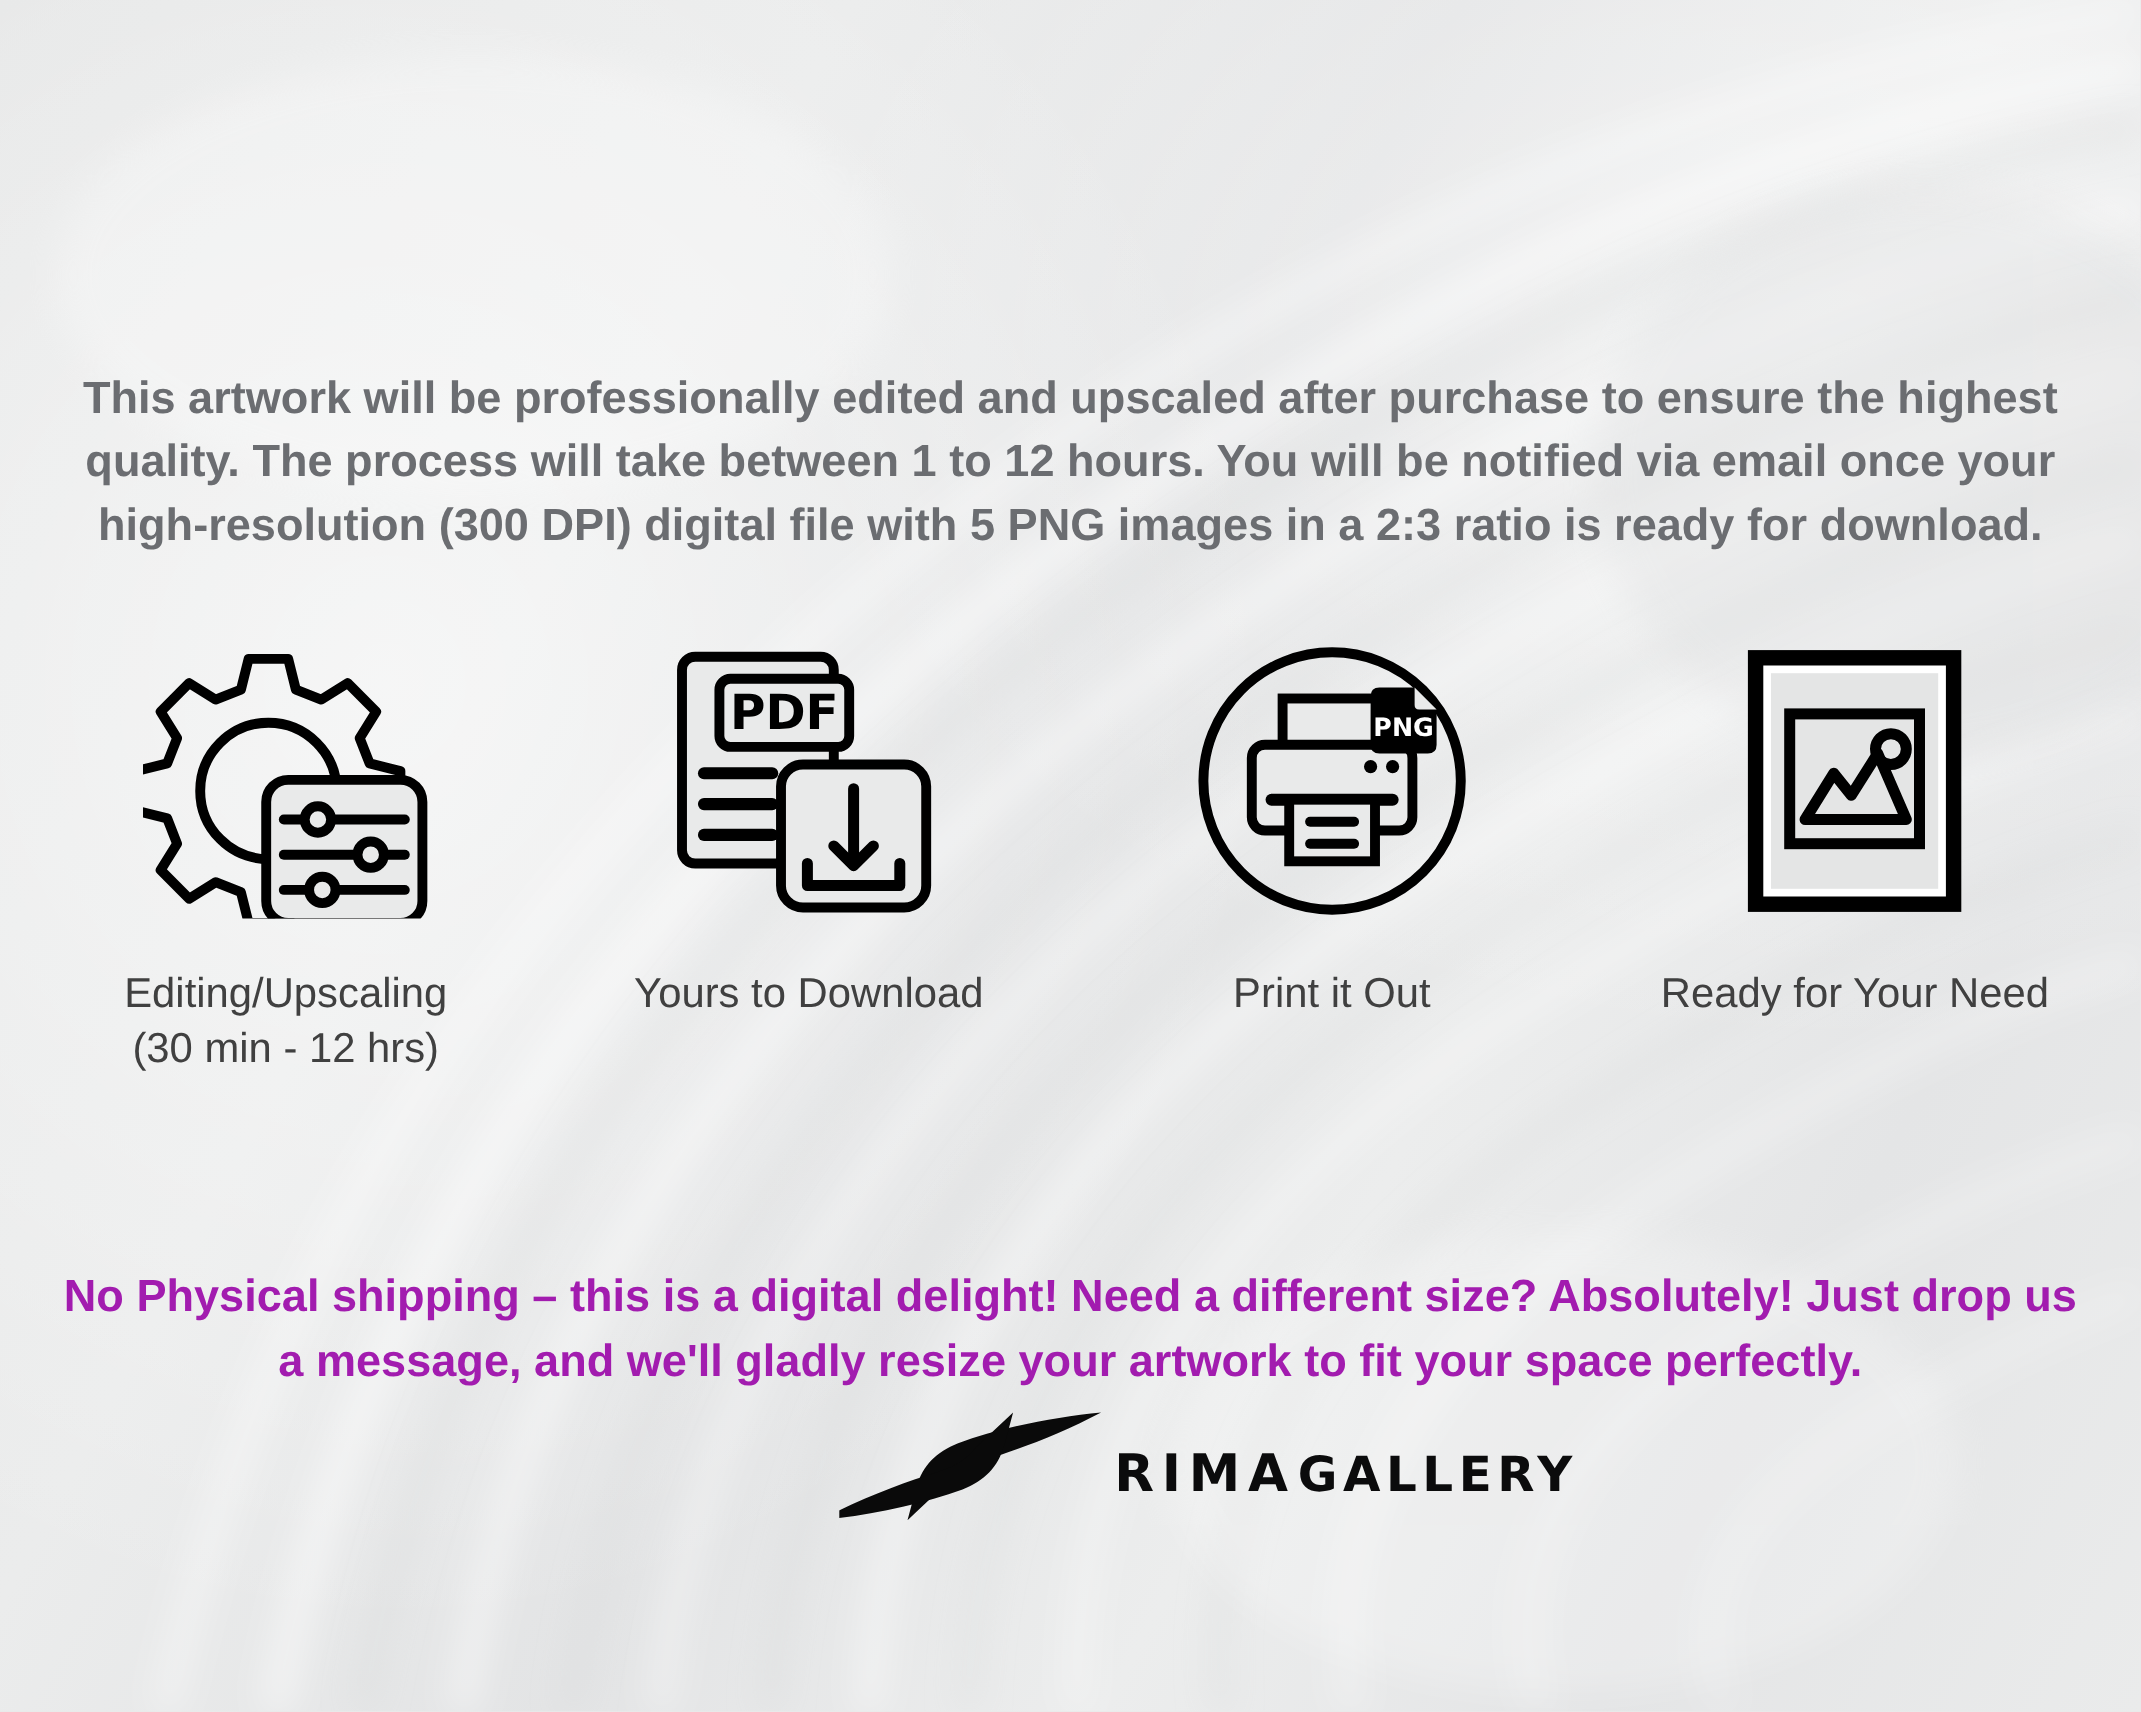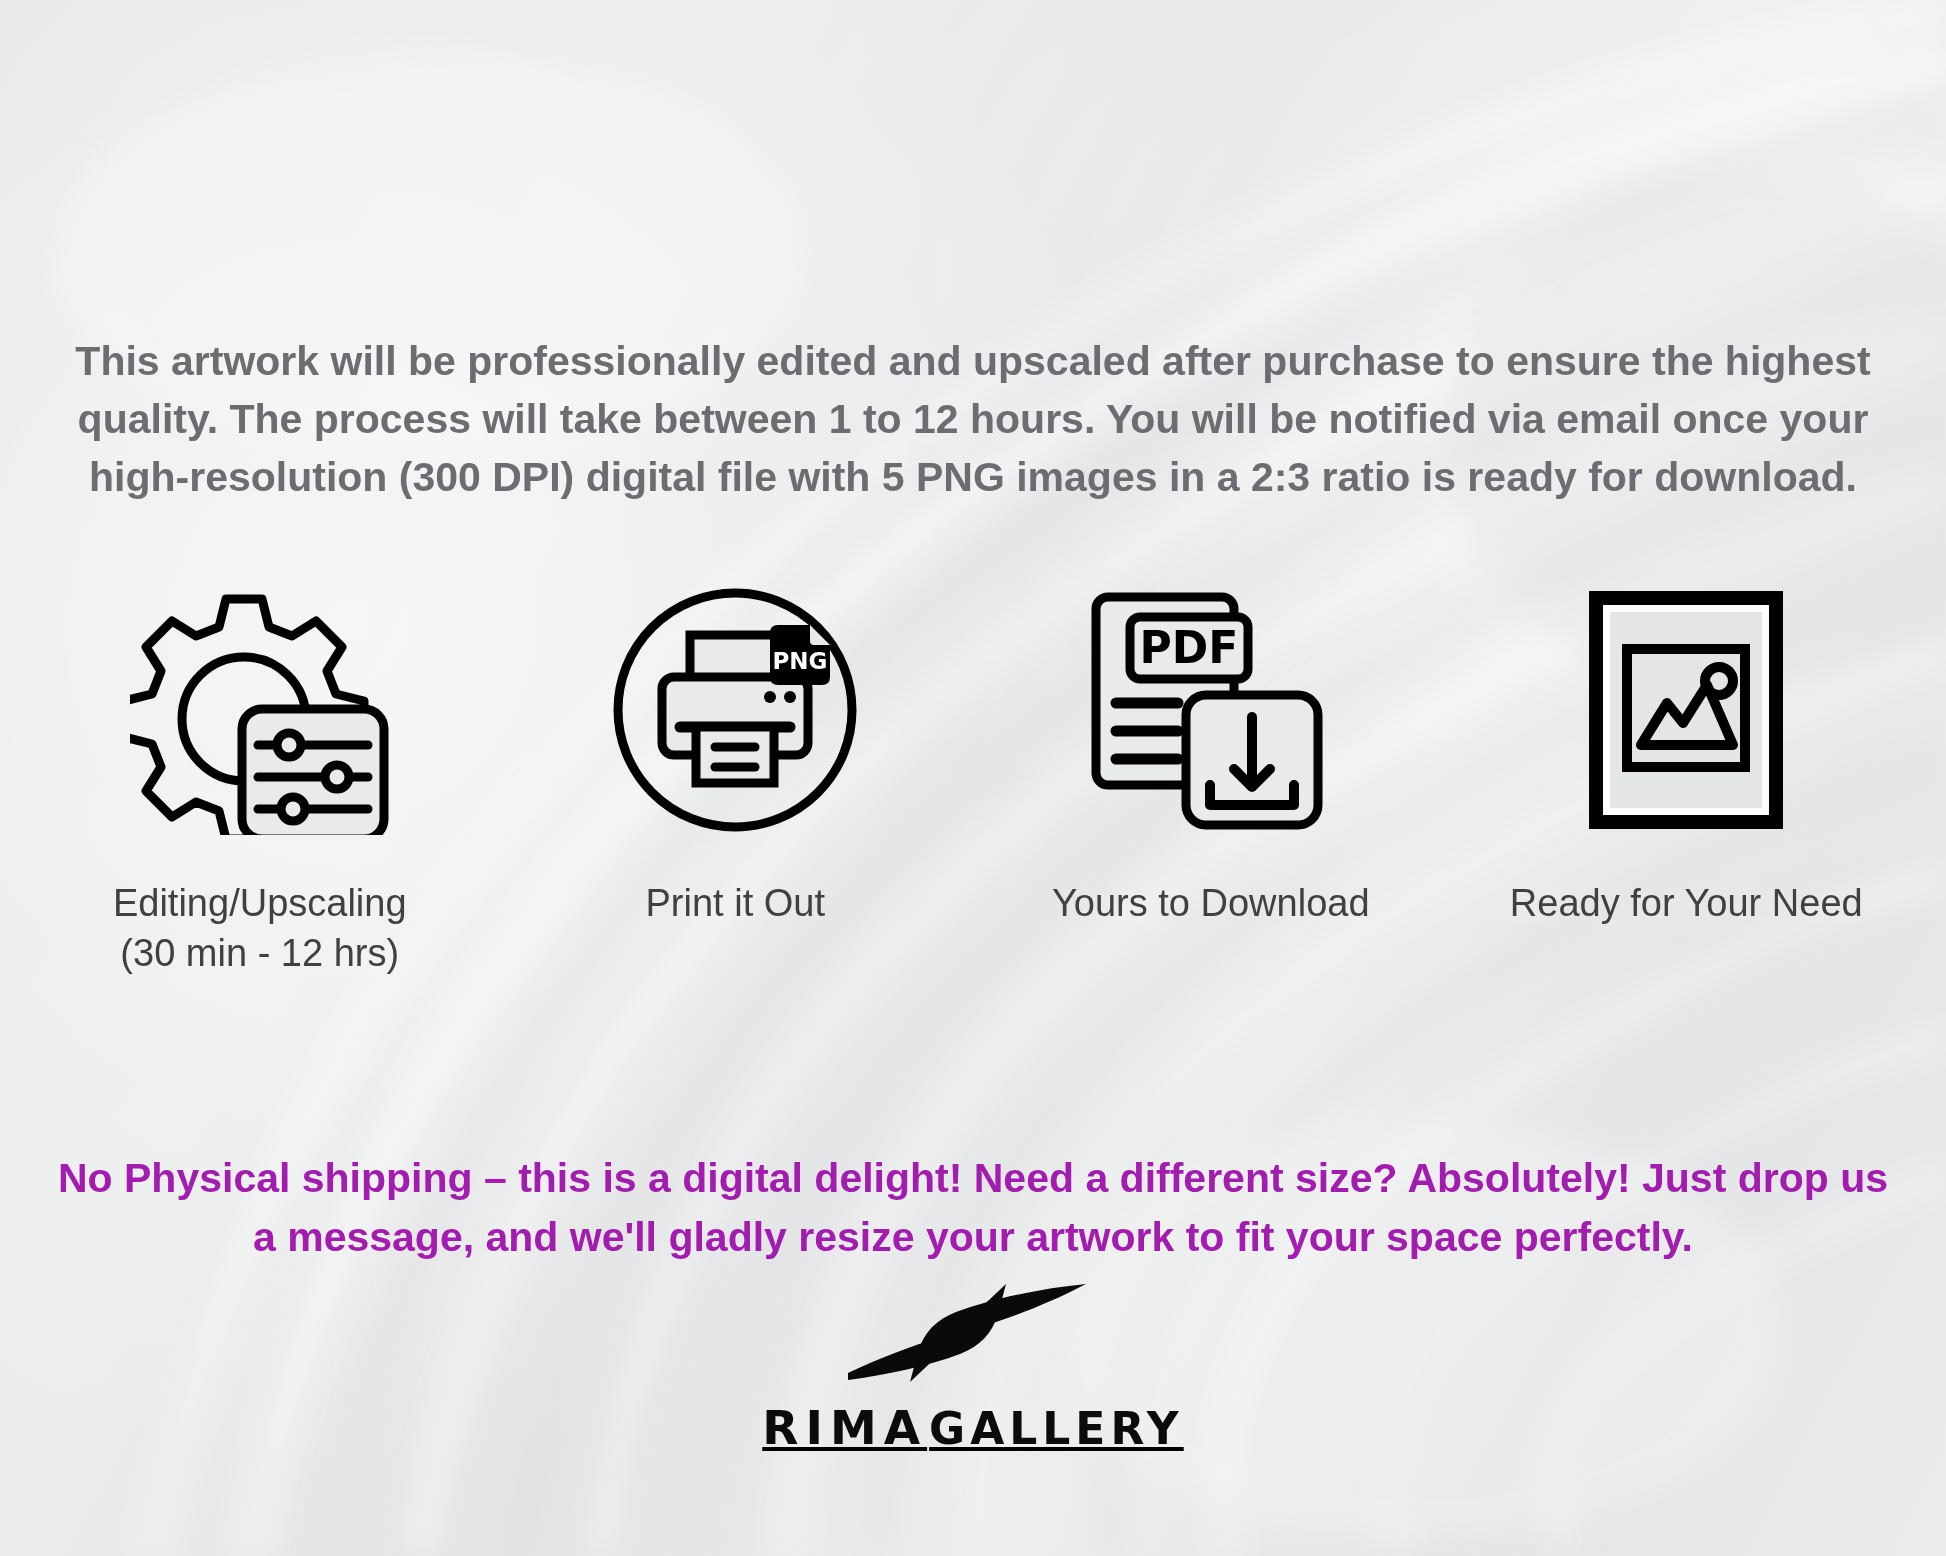--- a/index.html
+++ b/index.html
@@ -114,23 +114,22 @@
   }
 
   
   .logo-block {
     position: absolute;
     top: 1278px;
     left: 50%;
     transform: translateX(-50%);
     width: 420px;
     display: flex;
-    flex-direction: column;
+    flex-direction: row;
     align-items: center;
-    text-decoration: underline;
   }
   .logo-mark { display: block; }
   .logo-word {
     margin-top: 6px;
     display: flex;
     align-items: baseline;
     justify-content: center;
     color: #0b0b0c;
   }
   .logo-word .w1 {
@@ -214,20 +213,46 @@
           </g>
         </svg>
       </div>
       <div class="caption">Editing/Upscaling
 (30 min - 12 hrs)</div>
     </div>
 
     <div class="feature">
       <div class="icon-wrap">
         <svg width="250" height="250" viewBox="0 0 250 250" aria-hidden="true">
+
+          <rect x="10" y="12" width="138" height="188" rx="12" ry="12" fill="#e9eaea" stroke="#000000" stroke-width="9"></rect>
+
+          <rect x="44" y="32" width="118" height="62" rx="10" ry="10" fill="#e9eaea" stroke="#000000" stroke-width="9"></rect>
+          <text x="103" y="78" text-anchor="middle" font-family="'DejaVu Sans', sans-serif" font-size="44" font-weight="700" fill="#000000">PDF</text>
+
+          <g stroke="#000000" stroke-width="11" stroke-linecap="round">
+            <line x1="30" y1="118" x2="92" y2="118"></line>
+            <line x1="30" y1="146" x2="92" y2="146"></line>
+            <line x1="30" y1="174" x2="92" y2="174"></line>
+          </g>
+
+          <rect x="100" y="110" width="132" height="130" rx="20" ry="20" fill="#e9eaea" stroke="#000000" stroke-width="9"></rect>
+          <g stroke="#000000" stroke-width="10" fill="none" stroke-linecap="round" stroke-linejoin="round">
+            <line x1="166" y1="132" x2="166" y2="198"></line>
+            <polyline points="148,184 166,202 184,184"></polyline>
+            <polyline points="124,200 124,220 208,220 208,200"></polyline>
+          </g>
+        </svg>
+      </div>
+      <div class="caption">Yours to Download</div>
+    </div>
+
+    <div class="feature">
+      <div class="icon-wrap">
+        <svg width="250" height="250" viewBox="0 0 250 250" aria-hidden="true">
           <circle cx="125" cy="125" r="117" fill="none" stroke="#000000" stroke-width="9"></circle>
 
           <rect x="80" y="50" width="90" height="46" fill="#e9eaea" stroke="#000000" stroke-width="9"></rect>
 
           <rect x="52" y="92" width="146" height="78" rx="12" ry="12" fill="#e9eaea" stroke="#000000" stroke-width="9"></rect>
           <circle cx="160" cy="112" r="6" fill="#000000"></circle>
           <circle cx="180" cy="112" r="6" fill="#000000"></circle>
 
           <line x1="70" y1="142" x2="180" y2="142" stroke="#000000" stroke-width="11" stroke-linecap="round"></line>
 
@@ -240,46 +265,20 @@
           <path d="M168 40 L200 40 L220 60 L220 92 Q220 100 212 100 L168 100 Q160 100 160 92 L160 48 Q160 40 168 40 Z" fill="#000000"></path>
           <path d="M200 40 L220 60 L204 60 Q200 60 200 56 Z" fill="#e9eaea"></path>
           <text x="190" y="84" text-anchor="middle" font-family="'DejaVu Sans', sans-serif" font-size="23" font-weight="700" fill="#ffffff">PNG</text>
         </svg>
       </div>
       <div class="caption">Print it Out</div>
     </div>
 
     <div class="feature">
       <div class="icon-wrap">
-        <svg width="250" height="250" viewBox="0 0 250 250" aria-hidden="true">
-
-          <rect x="10" y="12" width="138" height="188" rx="12" ry="12" fill="#e9eaea" stroke="#000000" stroke-width="9"></rect>
-
-          <rect x="44" y="32" width="118" height="62" rx="10" ry="10" fill="#e9eaea" stroke="#000000" stroke-width="9"></rect>
-          <text x="103" y="78" text-anchor="middle" font-family="'DejaVu Sans', sans-serif" font-size="44" font-weight="700" fill="#000000">PDF</text>
-
-          <g stroke="#000000" stroke-width="11" stroke-linecap="round">
-            <line x1="30" y1="118" x2="92" y2="118"></line>
-            <line x1="30" y1="146" x2="92" y2="146"></line>
-            <line x1="30" y1="174" x2="92" y2="174"></line>
-          </g>
-
-          <rect x="100" y="110" width="132" height="130" rx="20" ry="20" fill="#e9eaea" stroke="#000000" stroke-width="9"></rect>
-          <g stroke="#000000" stroke-width="10" fill="none" stroke-linecap="round" stroke-linejoin="round">
-            <line x1="166" y1="132" x2="166" y2="198"></line>
-            <polyline points="148,184 166,202 184,184"></polyline>
-            <polyline points="124,200 124,220 208,220 208,200"></polyline>
-          </g>
-        </svg>
-      </div>
-      <div class="caption">Yours to Download</div>
-    </div>
-
-    <div class="feature">
-      <div class="icon-wrap">
         <svg width="206" height="250" viewBox="0 0 206 250" aria-hidden="true">
 
           <rect x="6" y="6" width="194" height="238" fill="#000000"></rect>
           <rect x="20" y="20" width="166" height="210" fill="#ffffff"></rect>
           <rect x="27" y="27" width="152" height="196" fill="#e4e5e5"></rect>
 
           <rect x="44" y="64" width="118" height="118" fill="none" stroke="#000000" stroke-width="10"></rect>
 
           <g fill="none" stroke="#000000" stroke-width="10" stroke-linejoin="round" stroke-linecap="round">
             <polyline points="58,160 84,118 100,138 124,100 150,160 58,160"></polyline>

